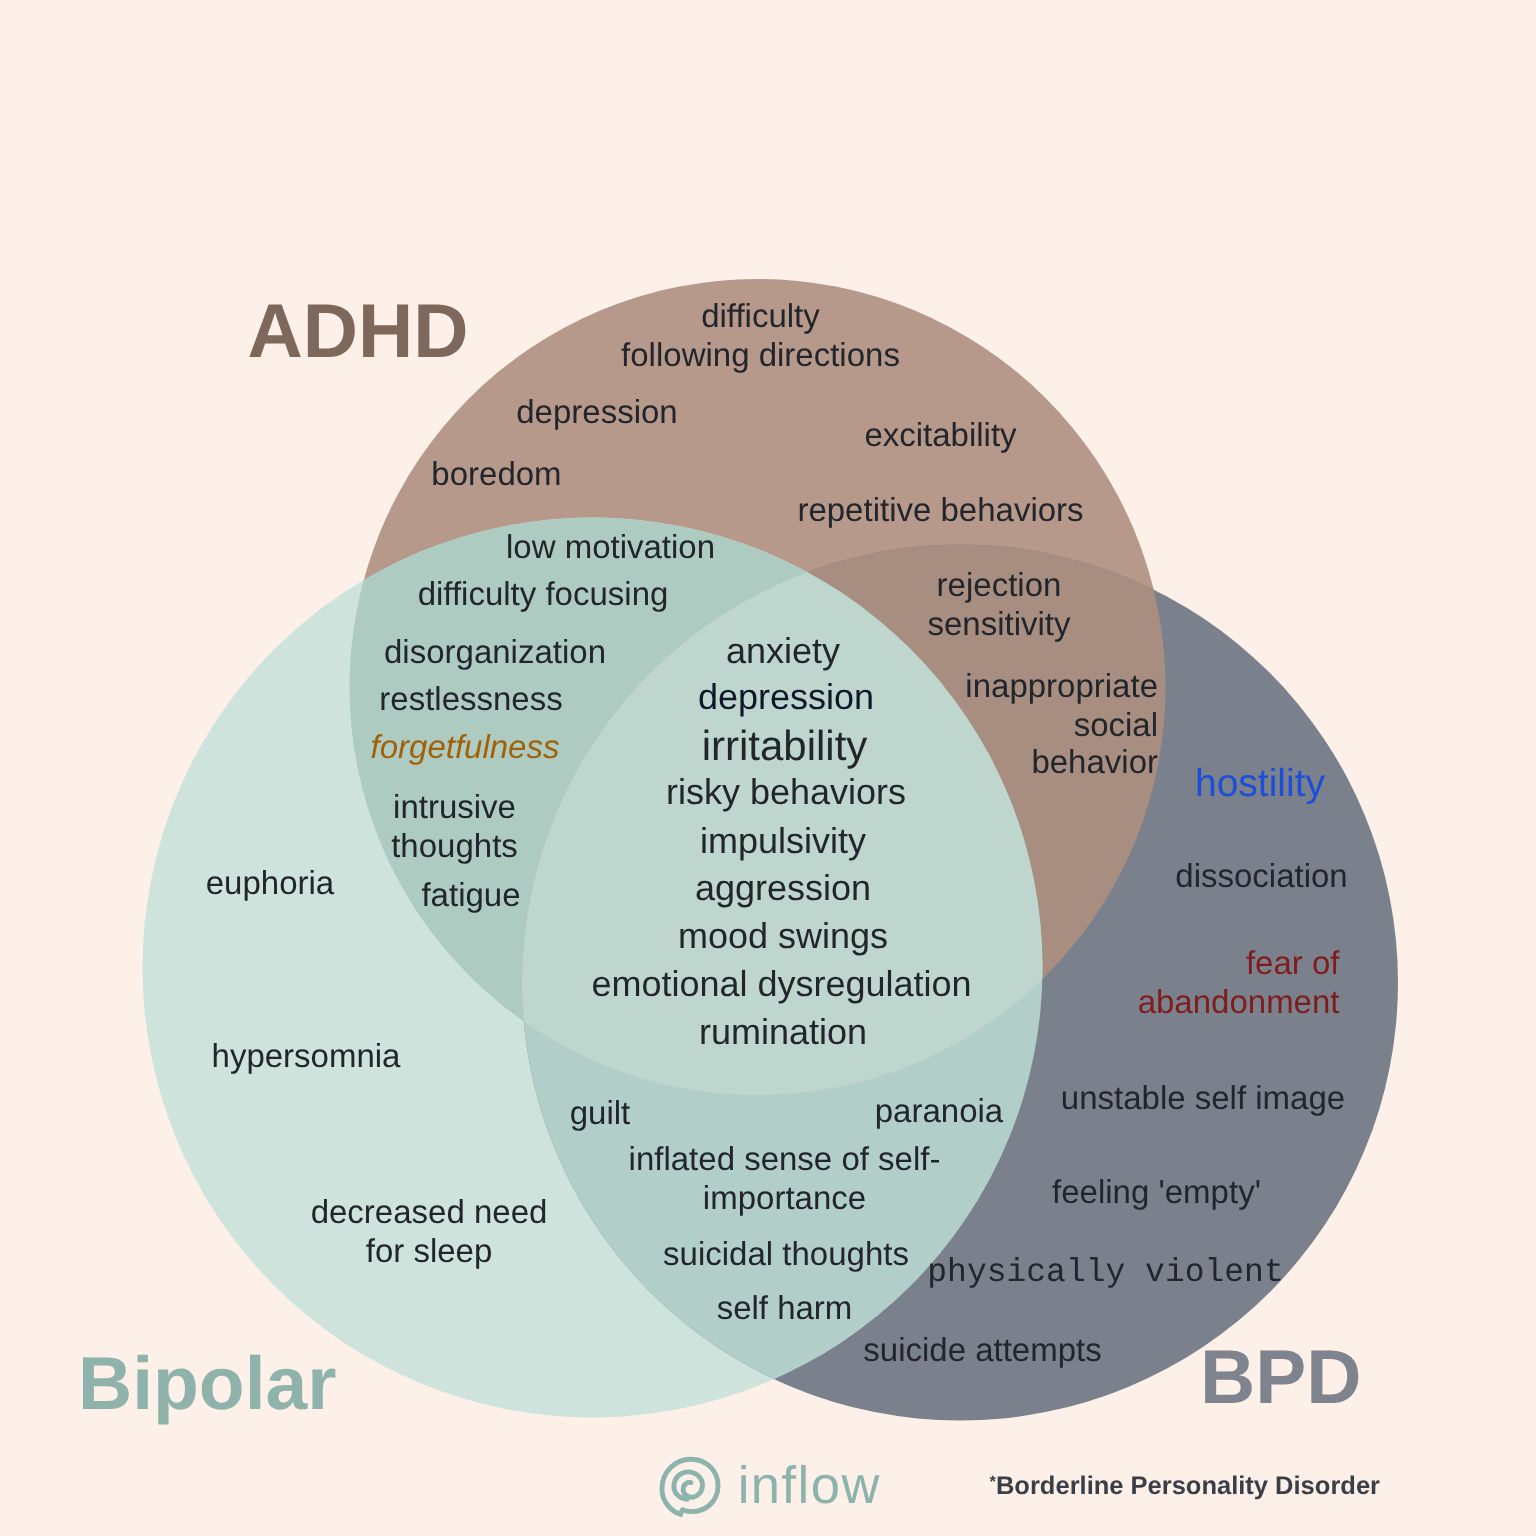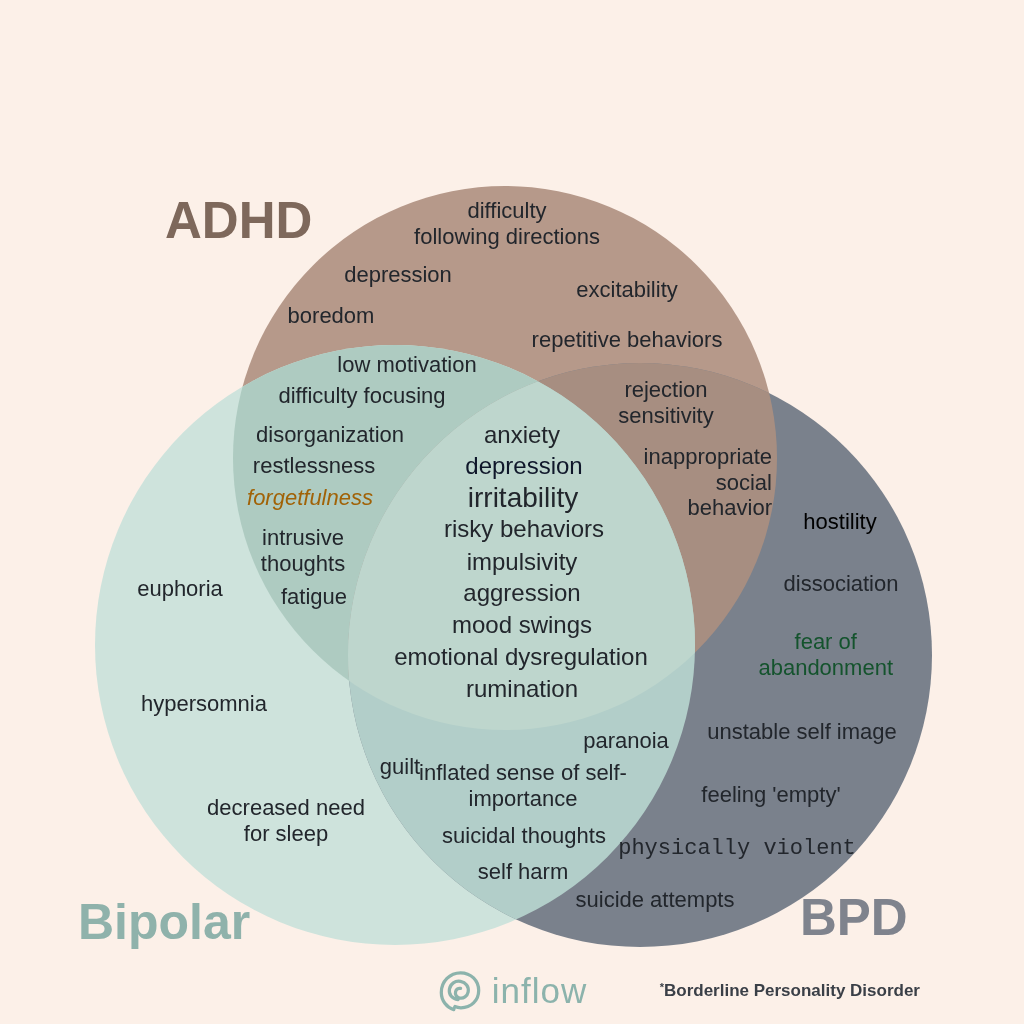--- a/index.html
+++ b/index.html
@@ -3,21 +3,21 @@
 <meta charset="utf-8">
 <style>
   html,body{margin:0;padding:0;}
   #page{position:relative;width:1024px;height:1024px;overflow:hidden;font-family:"Liberation Sans",sans-serif;}
   #venn-svg{position:absolute;left:0;top:0;}
   .title{position:absolute;left:0;top:56px;width:1024px;text-align:center;
          font-family:"DejaVu Sans Mono",monospace;font-weight:bold;font-size:44px;letter-spacing:0px;}
   .title sup{font-size:22px;vertical-align:14px;}
   .circle-label{position:absolute;font-weight:bold;font-family:"Liberation Sans",sans-serif;}
   #label-adhd{left:165px;top:191px;font-size:51px;}
-  #label-bipolar{left:52px;top:893px;font-size:50px;margin-left:26px;}
+  #label-bipolar{left:52px;top:893px;font-size:50px;}
   #label-bpd{left:800px;top:888px;font-size:51px;}
   .symptom{position:absolute;transform:translate(-50%,-50%);text-align:center;
            white-space:pre-line;line-height:1.17;font-family:"Liberation Sans",sans-serif;}
   .footer-logo{position:absolute;left:0;top:963px;width:1024px;height:56px;display:flex;
                align-items:center;justify-content:center;gap:9px;}
   .logo-text{font-size:35px;letter-spacing:1px;}
   .footnote{position:absolute;right:104px;top:981px;font-size:17px;font-weight:bold;}
   .footnote sup{font-size:11px;vertical-align:5px;}
 </style>
 </head>
@@ -72,29 +72,29 @@
       <div class="symptom" style="left: 522px; top: 562px; font-size: 24px; color: rgb(34, 38, 44);">impulsivity</div>
       <div class="symptom" style="left: 522px; top: 593px; font-size: 24px; color: rgb(34, 38, 44);">aggression</div>
       <div class="symptom" style="left: 522px; top: 625px; font-size: 24px; color: rgb(34, 38, 44);">mood swings</div>
       <div class="symptom" style="left: 521px; top: 657px; font-size: 24px; color: rgb(34, 38, 44);">emotional dysregulation</div>
       <div class="symptom" style="left: 522px; top: 689px; font-size: 24px; color: rgb(34, 38, 44);">rumination</div>
       <div class="symptom" style="left: 666px; top: 403px; font-size: 22px; color: rgb(34, 38, 44);">rejection
 sensitivity</div>
       <div class="symptom" style="left: 772px; top: 483px; font-size: 22px; color: rgb(34, 38, 44); transform: translate(-100%, -50%); text-align: right;">inappropriate
 social
 behavior</div>
-      <div class="symptom" style="left: 840px; top: 522px; font-size: 22px; color: #000000;">hostility</div>
+      <div class="symptom" style="left: 840px; top: 522px; font-size: 26px; color: #1d4ed8;">hostility</div>
       <div class="symptom" style="left: 841px; top: 584px; font-size: 22px; color: rgb(34, 38, 44);">dissociation</div>
-      <div class="symptom" style="left: 893px; top: 655px; font-size: 22px; color: #14532d; transform: translate(-100%, -50%); ">fear of
+      <div class="symptom" style="left: 893px; top: 655px; font-size: 22px; color: #7f1d1d; transform: translate(-100%, -50%); text-align: right;">fear of
 abandonment</div>
       <div class="symptom" style="left: 802px; top: 732px; font-size: 22px; color: rgb(34, 38, 44);">unstable self image</div>
       <div class="symptom" style="left: 771px; top: 795px; font-size: 22px; color: rgb(34, 38, 44);">feeling 'empty'</div>
       <div class="symptom" style="left: 737px; top: 849px; font-size: 22px; color: rgb(34, 38, 44); font-family: Liberation Mono, monospace;">physically violent</div>
       <div class="symptom" style="left: 655px; top: 900px; font-size: 22px; color: rgb(34, 38, 44);">suicide attempts</div>
-      <div class="symptom" style="left: 400px; top: 742px; font-size: 22px; color: rgb(34, 38, 44); margin-top: 25px;">guilt</div>
+      <div class="symptom" style="left: 400px; top: 742px; font-size: 22px; color: rgb(34, 38, 44);">guilt</div>
       <div class="symptom" style="left: 626px; top: 741px; font-size: 22px; color: rgb(34, 38, 44);">paranoia</div>
       <div class="symptom" style="left: 523px; top: 786px; font-size: 22px; color: rgb(34, 38, 44);">inflated sense of self-
 importance</div>
       <div class="symptom" style="left: 524px; top: 836px; font-size: 22px; color: rgb(34, 38, 44);">suicidal thoughts</div>
       <div class="symptom" style="left: 523px; top: 872px; font-size: 22px; color: rgb(34, 38, 44);">self harm</div>
       <div class="symptom" style="left: 180px; top: 589px; font-size: 22px; color: rgb(34, 38, 44);">euphoria</div>
       <div class="symptom" style="left: 204px; top: 704px; font-size: 22px; color: rgb(34, 38, 44);">hypersomnia</div>
       <div class="symptom" style="left: 286px; top: 821px; font-size: 22px; color: rgb(34, 38, 44);">decreased need
 for sleep</div>
     </div>

